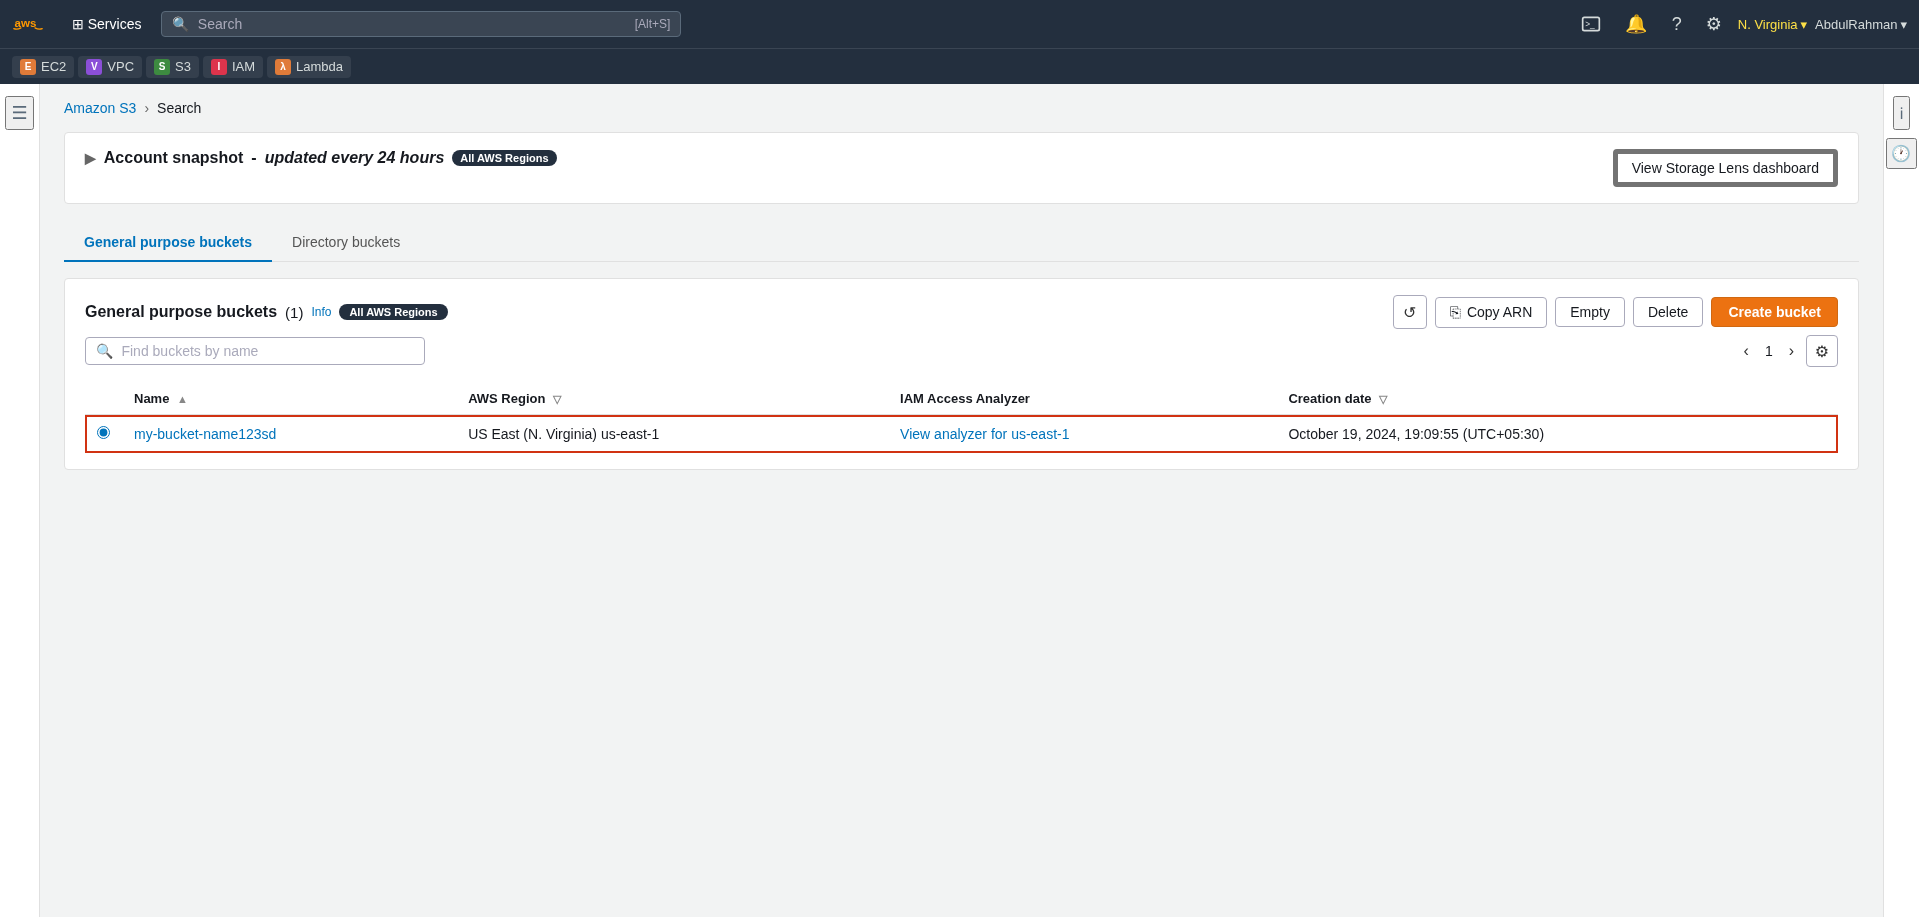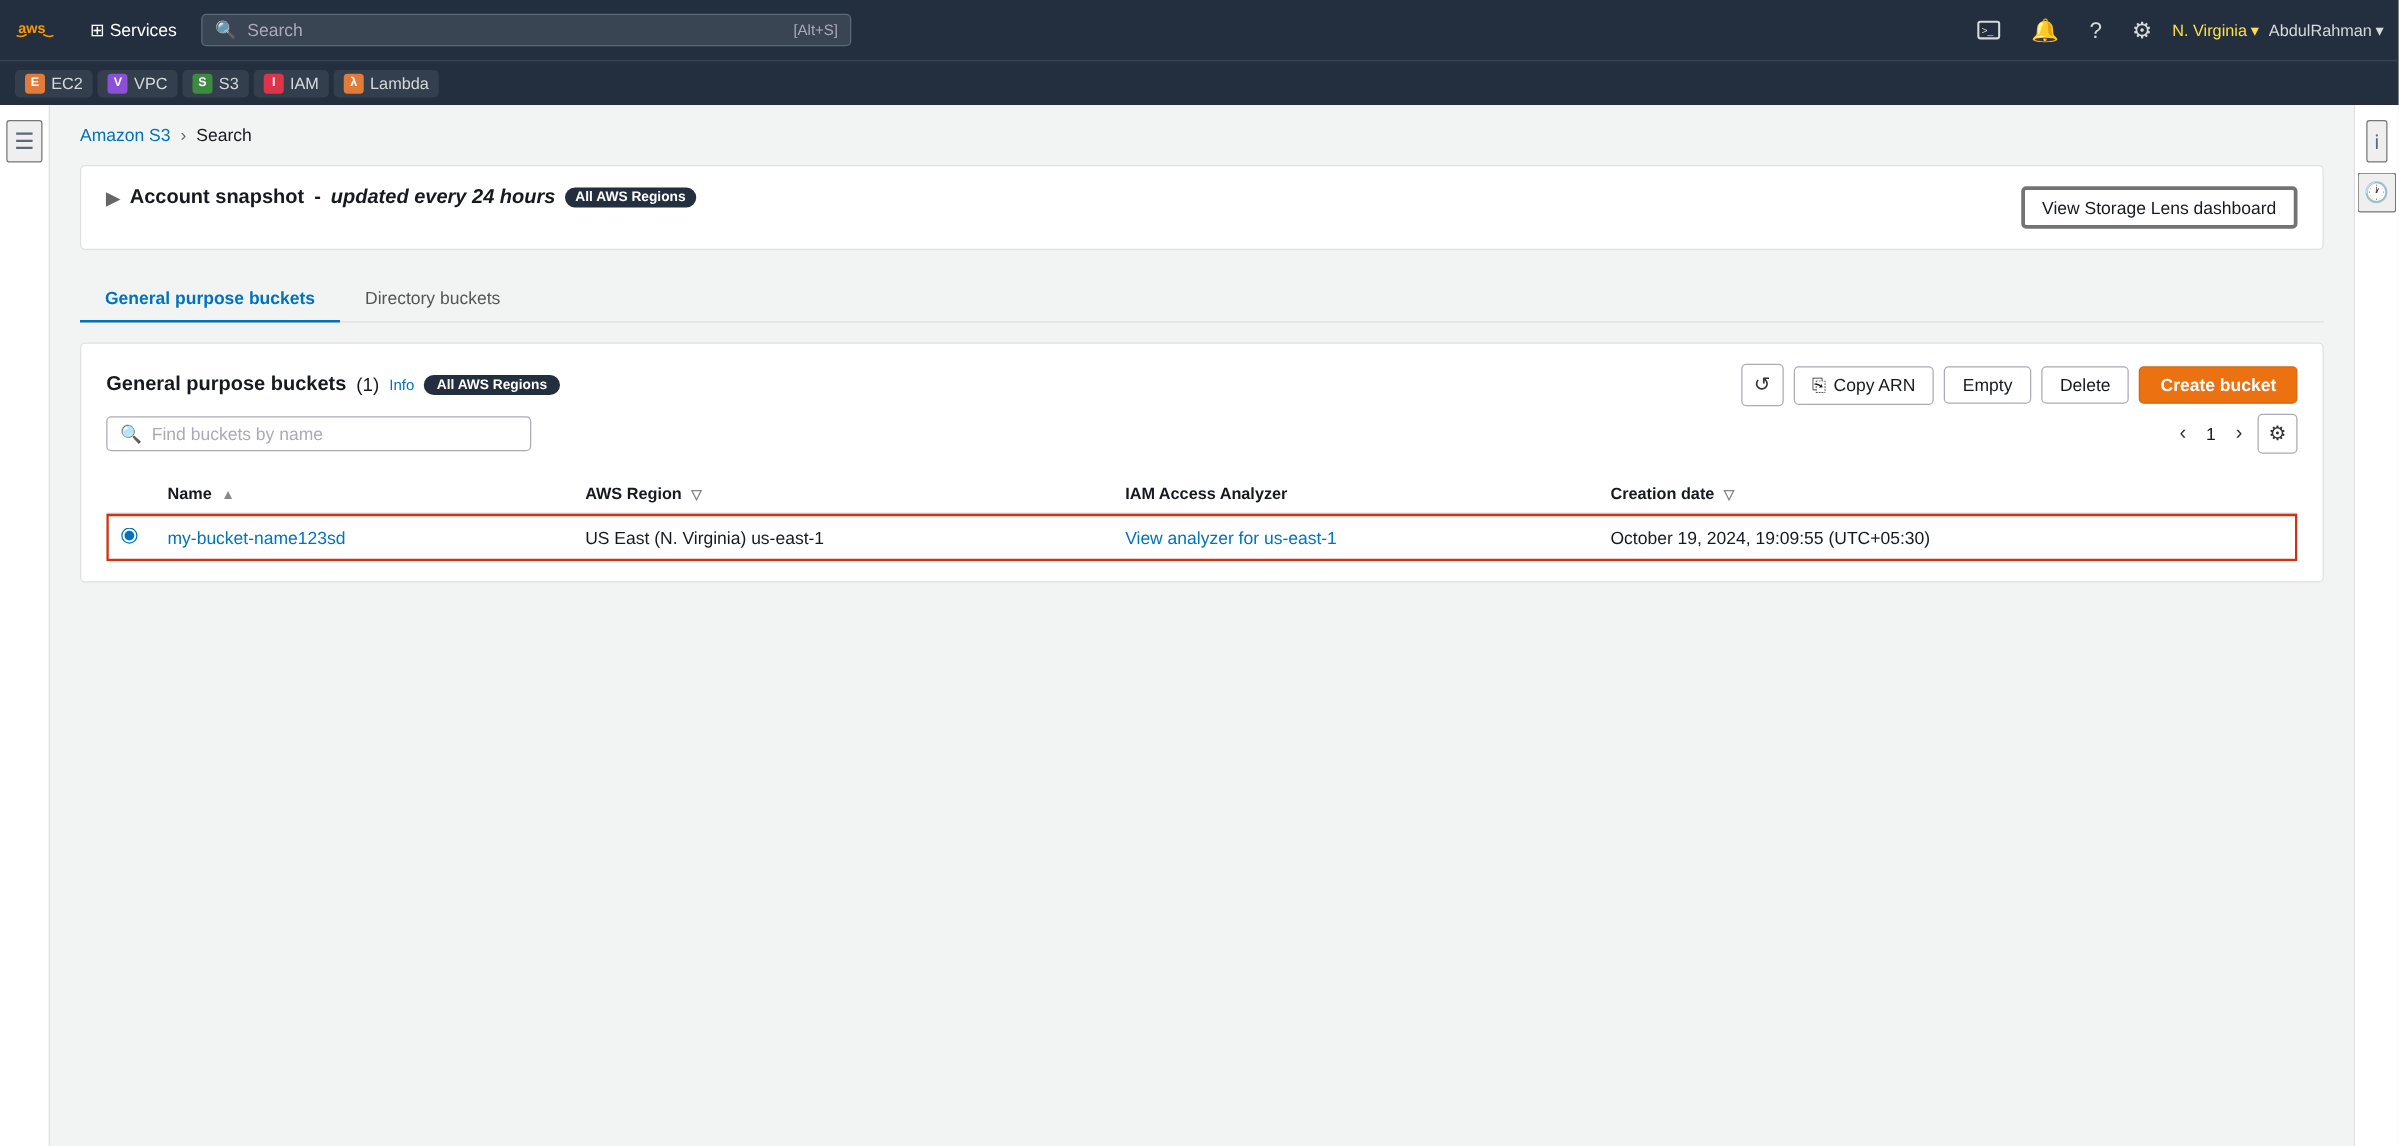--- a/index.html
+++ b/index.html
@@ -134,21 +134,21 @@
     .snapshot-title .collapse-icon { color: #666; font-size: 14px; cursor: pointer; }
     .snapshot-badge {
       background: #232f3e; color: #fff; font-size: 11px;
       padding: 2px 8px; border-radius: 10px;
     }
     .snapshot-subtitle {
       font-size: 13px; color: #555; margin-top: 6px;
     }
     .snapshot-subtitle a { color: #0073bb; text-decoration: none; }
     .view-storage-btn {
-      background: #fff; border: 3px solid #737373; border-radius: 4px;
+      background: #fff; border: 5px solid #737373; border-radius: 4px;
       padding: 6px 14px; font-size: 14px; cursor: pointer; white-space: nowrap;
       color: #16191f;
     }
 
     
     .tabs {
       display: flex; border-bottom: 1px solid #e0e0e0; margin-bottom: 0;
     }
     .tab {
       padding: 10px 20px; font-size: 14px; cursor: pointer;

